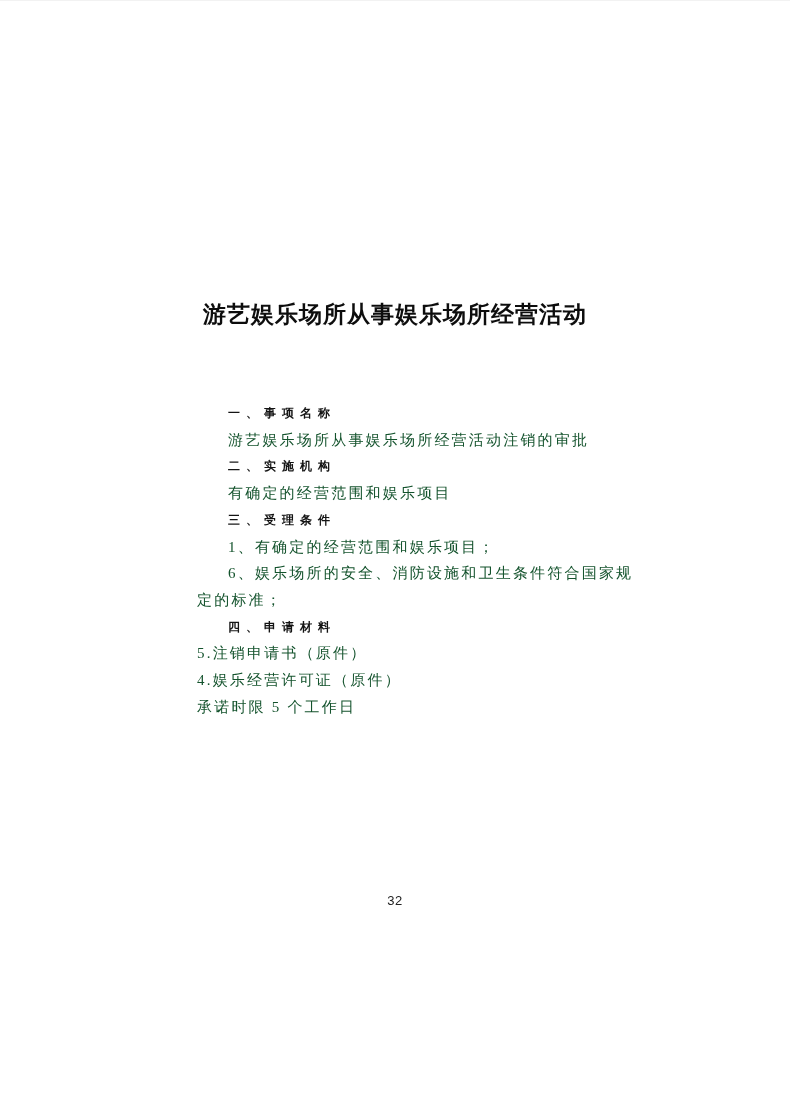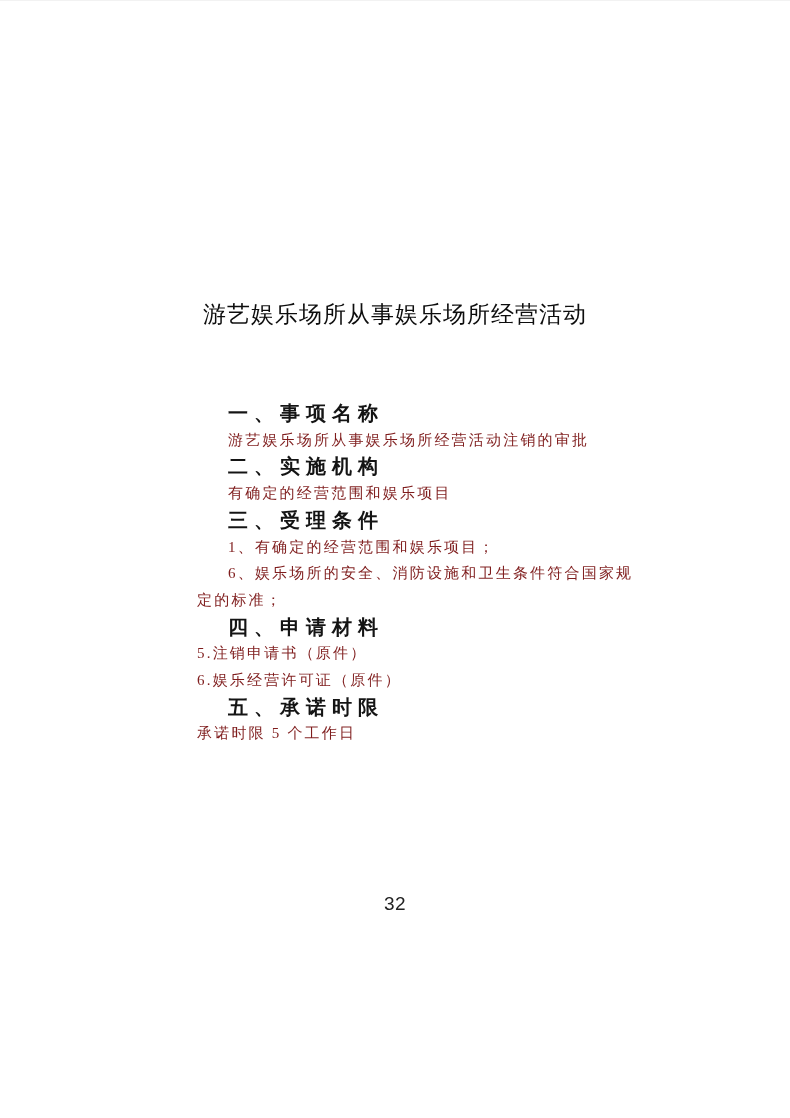--- a/index.html
+++ b/index.html
@@ -18,58 +18,58 @@
     background: #ffffff;
     border-top: 1px solid #f2f2f2;
   }
   .doc-title {
     position: absolute;
     top: 296px;
     left: 0;
     width: 790px;
     text-align: center;
     font-family: "Liberation Serif", serif;
-    font-weight: 400;
+    font-weight: 700;
     font-size: 23px;
     line-height: 36px;
     letter-spacing: 1px;
     color: #0d0d0d;
   }
   .content {
     position: absolute;
     top: 399px;
     left: 197px;
     width: 440px;
   }
   .sec-heading {
     font-family: "Liberation Sans", sans-serif;
     font-weight: 700;
-    font-size: 20px;
+    font-size: 12px;
     line-height: 26.7px;
     letter-spacing: 6px;
     text-indent: 31px;
     color: #141414;
     white-space: nowrap;
   }
   .para {
     font-family: "Liberation Serif", serif;
     font-size: 15px;
     line-height: 26.7px;
     letter-spacing: 2.2px;
-    color: #7f1d1d;
+    color: #14532d;
   }
   .para.indent { text-indent: 31px; }
   .page-number {
     position: absolute;
     top: 892px;
     left: 0;
     width: 790px;
     text-align: center;
     font-family: "Liberation Sans", sans-serif;
-    font-size: 19px;
+    font-size: 13px;
     letter-spacing: 0.5px;
     color: #222222;
   }
 </style>
 </head>
 <body>
 
 <div class="page">
 
   <div class="doc-title">
@@ -83,22 +83,21 @@
 
     <div class="sec-heading">二、实施机构</div>
     <p class="para indent">有确定的经营范围和娱乐项目</p>
 
     <div class="sec-heading">三、受理条件</div>
     <p class="para indent">1、有确定的经营范围和娱乐项目；</p>
     <p class="para indent">6、娱乐场所的安全、消防设施和卫生条件符合国家规定的标准；</p>
 
     <div class="sec-heading">四、申请材料</div>
     <p class="para">5.注销申请书（原件）</p>
-    <p class="para">6.娱乐经营许可证（原件）</p>
+    <p class="para">4.娱乐经营许可证（原件）</p>
 
-    <div class="sec-heading">五、承诺时限</div>
     <p class="para">承诺时限 5 个工作日</p>
 
   </div>
 
   <div class="page-number">32</div>
 
 </div>
 
 </body></html>

